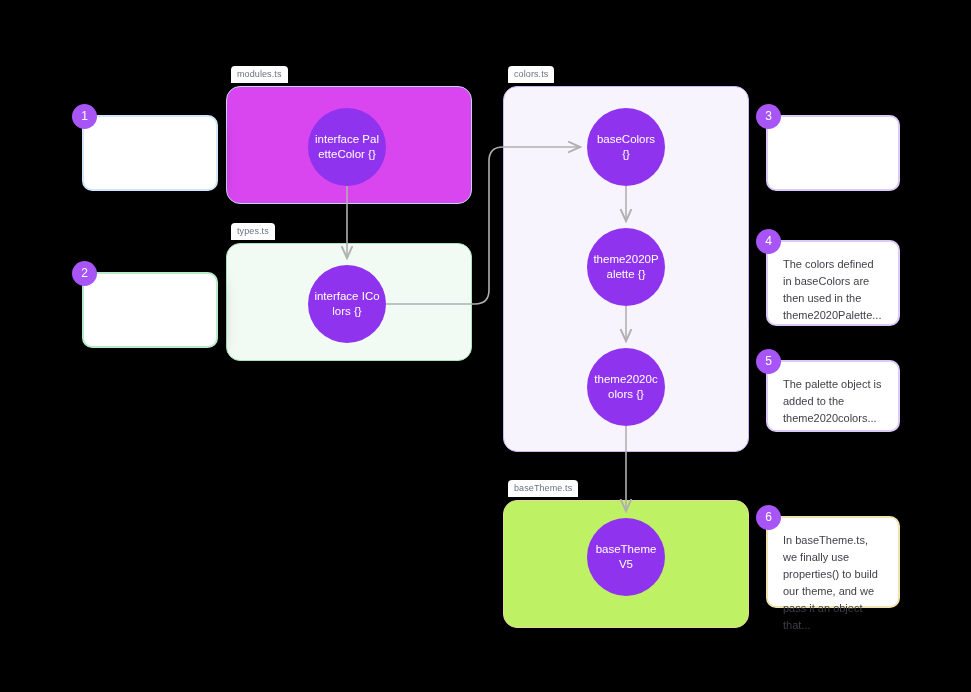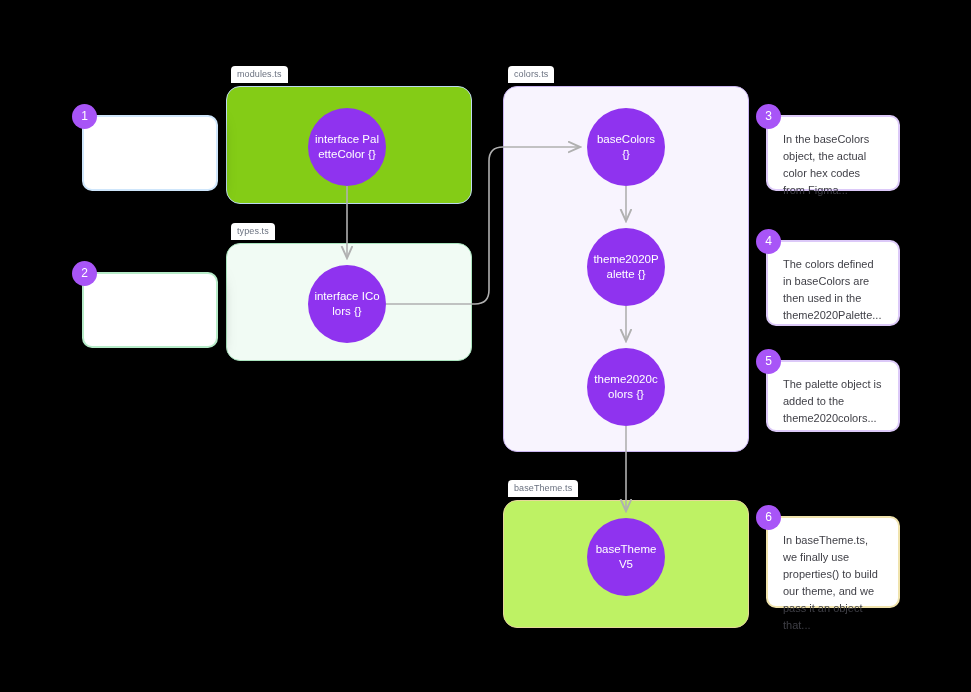--- a/index.html
+++ b/index.html
@@ -51,21 +51,21 @@
     line-height: 11px;
     padding: 3px 6px 3px 6px;
     border-radius: 4px 4px 0 0;
     white-space: nowrap;
     letter-spacing: 0.1px;
     box-shadow: 0 1px 2px rgba(0,0,0,0.3);
   }
 
   .group.modules {
     left: 226px; top: 86px; width: 246px; height: 118px;
-    background: #84cc16;
+    background: #d946ef;
     border: 1px solid #bcd8f0;
   }
   .group.types {
     left: 226px; top: 243px; width: 246px; height: 118px;
     background: #f1fbf4;
     border: 1px solid #a9e3bd;
   }
   .group.colors {
     left: 503px; top: 86px; width: 246px; height: 366px;
     background: #f8f4fe;
@@ -207,21 +207,20 @@
   <div class="anno a1">
     <span class="badge">1</span>
   </div>
 
   <div class="anno a2">
     <span class="badge">2</span>
   </div>
 
   <div class="anno a3">
     <span class="badge">3</span>
-    <span class="anno-text">In the baseColors object, the actual color hex codes from Figma...</span>
   </div>
 
   <div class="anno a4">
     <span class="badge">4</span>
     <span class="anno-text">The colors defined in baseColors are then used in the theme2020Palette...</span>
   </div>
 
   <div class="anno a5">
     <span class="badge">5</span>
     <span class="anno-text">The palette object is added to the theme2020colors...</span>

